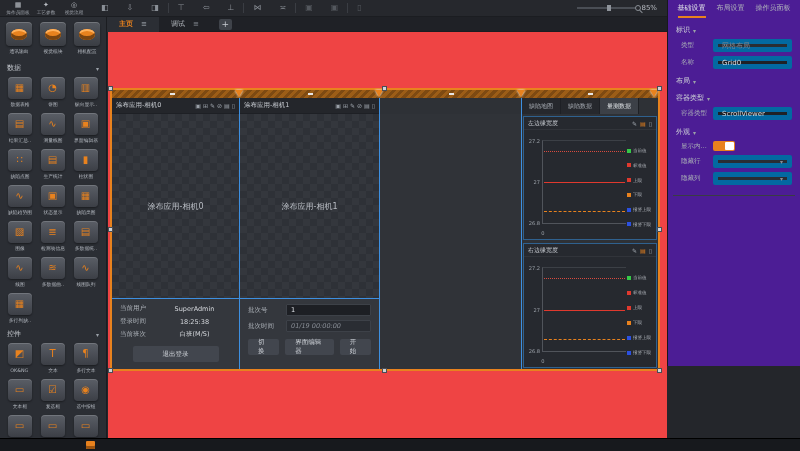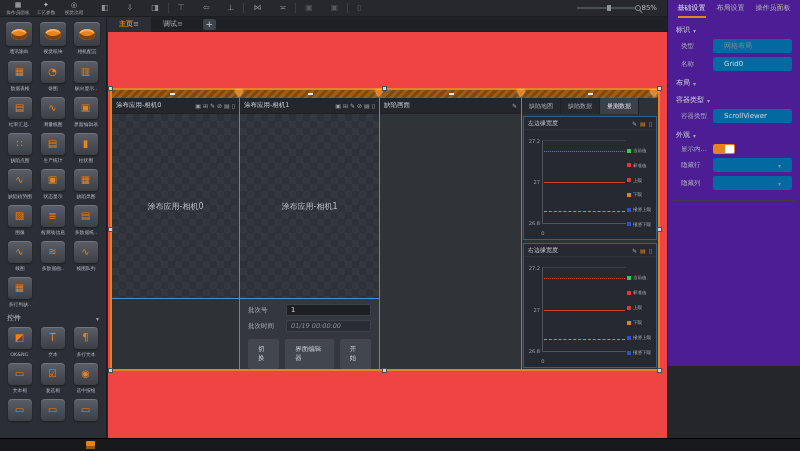--- a/index.html
+++ b/index.html
@@ -22,21 +22,21 @@
   .slider{width:58px;height:2px;background:#4a4e55;position:relative;cursor:pointer;}
   .knob{position:absolute;left:30px;top:-2px;width:4px;height:6px;background:#8f949b;}
   .magicon{width:6px;height:6px;border:1px solid #8a8f96;border-radius:50%;position:relative;}
   .magicon:after{content:"";position:absolute;right:-3px;bottom:-2px;width:4px;height:1px;background:#8a8f96;transform:rotate(45deg);}
   .zoomval{font-size:7px;color:#b8bcc2;}
 
   
   .tabbar{position:absolute;left:107px;top:17px;width:560px;height:15px;background:#1f2126;
           display:flex;align-items:center;border-bottom:1px solid #1b1d21;}
   .ctabs{display:flex;height:15px;}
-  .ctab{height:15px;display:flex;align-items:center;padding:0 12px;font-size:7px;color:#b0b5bb;cursor:pointer;}
+  .ctab{height:15px;display:flex;align-items:center;gap:8px;padding:0 12px;font-size:7px;color:#b0b5bb;cursor:pointer;}
   .ctab.active{background:#2b2e34;color:#e8821e;font-weight:bold;}
   .menu-icon{color:#8a8f96;font-size:7px;}
   .addtab{width:13px;height:11px;background:#3f434a;color:#c6cad0;font-size:9px;line-height:11px;
           text-align:center;border-radius:2px;margin-left:8px;cursor:pointer;}
 
   
   .sidebar{position:absolute;left:0;top:17px;width:107px;height:421px;background:#2b2e34;
            border-right:1px solid #1b1d21;overflow:hidden;padding:3px 5px;}
   .modules{display:flex;gap:5px;padding:2px 0 3px;}
   .mitem{width:29px;display:flex;flex-direction:column;align-items:center;cursor:pointer;}
@@ -79,21 +79,21 @@
          background-color:#34373d;
          background-image:linear-gradient(45deg,#2e3137 25%,transparent 25%,transparent 75%,#2e3137 75%),
                           linear-gradient(45deg,#2e3137 25%,transparent 25%,transparent 75%,#2e3137 75%);
          background-size:14px 14px;background-position:0 0,7px 7px;}
   .pcenter{font-size:8px;color:#b9bdc4;}
   .pform{position:absolute;left:0;right:0;bottom:0;height:70px;background:#34373d;padding:5px 8px;}
   .frow{display:flex;align-items:center;margin-bottom:4px;}
   .flabel{width:38px;font-size:6.5px;color:#aeb3ba;}
   .fvalue{flex:1;text-align:center;font-size:6.5px;color:#d5d8dd;}
   .formbtnrow{display:flex;justify-content:center;gap:6px;margin-top:7px;}
-  .btn{background:#42464e;border-radius:2px;color:#ced2d8;font-size:6.5px;height:30px;
+  .btn{background:#42464e;border-radius:2px;color:#ced2d8;font-size:6.5px;height:16px;
        display:flex;align-items:center;justify-content:center;padding:0 10px;cursor:pointer;}
   .btn.wide{width:86px;}
   .finput{flex:1;height:12px;background:#1d1f24;border:1px solid #3d4148;border-radius:1px;
           font-size:6.5px;color:#e2e5e9;display:flex;align-items:center;padding:0 4px;}
   .finput.disabled{color:#8a8f97;background:#2a2d33;font-style:italic;}
   .c3body{position:absolute;left:0;right:0;top:16px;bottom:0;background:#303338;}
 
   .dtabs{height:16px;display:flex;}
   .dtab{padding:0 7px;display:flex;align-items:center;font-size:6px;color:#a9aeb6;background:#26282d;
         border-right:1px solid #1e2025;cursor:pointer;white-space:nowrap;}
@@ -122,21 +122,21 @@
   .handle{position:absolute;width:5px;height:5px;background:#cfd3d9;border:1px solid #4a4e55;}
 
   
   .props{position:absolute;left:667px;top:0;width:133px;height:366px;background:#4c1d95;border-left:1px solid #17191d;}
   .ptabs{display:flex;height:18px;align-items:stretch;justify-content:space-around;padding:0 4px;}
   .ptab{font-size:7px;color:#b0b5bb;display:flex;align-items:center;border-bottom:2px solid transparent;cursor:pointer;}
   .ptab.active{color:#e4e7eb;border-bottom-color:#e8821e;}
   .psechead{font-size:7px;color:#cdd1d7;margin:7px 0 1px;padding:0 8px;display:flex;gap:3px;align-items:center;}
   .prow{display:flex;align-items:center;margin:4px 8px;gap:5px;}
   .plabel{width:32px;font-size:6.5px;color:#a9aeb6;padding-left:5px;flex:none;}
-  .pinput{flex:1;height:13px;background:#1f2126;border:7px solid #0369a1;border-radius:2px;font-size:7px;
+  .pinput{flex:1;height:13px;background:#1f2126;border:5px solid #0369a1;border-radius:2px;font-size:7px;
           color:#d5d8dd;display:flex;align-items:center;padding:0 4px;position:relative;}
   .pinput.dim{color:#82878f;background:#2a2d33;}
   .num{justify-content:space-between;}
   .arr{display:flex;flex-direction:column;font-size:4px;line-height:3px;color:#8a8f96;}
   .xsep{font-size:6.5px;color:#a9aeb6;}
   .caret{margin-left:auto;color:#8a8f96;font-size:6px;}
   .swatch{width:11px;height:8px;background:#32353b;border:1px solid #4a4e55;margin-right:4px;flex:none;}
   .ctext{flex:1;text-align:center;}
   .corner{position:absolute;right:0;bottom:0;width:0;height:0;border-left:4px solid transparent;border-bottom:4px solid #e8821e;}
   .toggle{width:22px;height:10px;background:#e8821e;border-radius:2px;position:relative;cursor:pointer;}
@@ -239,20 +239,24 @@
         </div>
 
         <div class="mitem">
           <div class="mtile">
             <div class="lens"></div>
           </div>
           <div class="mlabel">相机配置</div>
         </div>
       </div>
 
+    <div class="sheader">
+      <span>数据</span>
+      <span class="chev">▾</span>
+    </div>
     <div class="sgrid">
 
         <div class="sitem">
           <div class="sicon">
             <span class="sglyph">▦</span>
           </div>
           <div class="slabel">数据表格</div>
         </div>
 
         <div class="sitem">
@@ -478,20 +482,42 @@
               <span>⊞</span>
               <span>✎</span>
               <span>⊘</span>
               <span>▤</span>
               <span>▯</span>
             </div>
         </div>
         <div class="pbody">
           <span class="pcenter">涂布应用-相机0</span>
         </div>
+        <div class="pform">
+          <div>
+
+              <div class="frow">
+                <span class="flabel">当前用户</span>
+                <span class="fvalue">SuperAdmin</span>
+              </div>
+
+              <div class="frow">
+                <span class="flabel">登录时间</span>
+                <span class="fvalue">18:25:38</span>
+              </div>
+
+              <div class="frow">
+                <span class="flabel">当前班次</span>
+                <span class="fvalue">白班(M/S)</span>
+              </div>
+            </div>
+          <div class="formbtnrow">
+            <div class="btn wide">退出登录</div>
+          </div>
+        </div>
       </div>
 
       <div class="dcol c2">
         <div class="phead">
           <span>涂布应用-相机1</span>
           <div class="picons">
 
           <span>▣</span>
               <span>⊞</span>
               <span>✎</span>
@@ -515,26 +541,20 @@
           <div class="formbtnrow">
 
           <div class="btn">切换</div>
               <div class="btn">界面编辑器</div>
               <div class="btn">开始</div>
             </div>
         </div>
       </div>
 
       <div class="dcol c3">
-        <div class="phead">
-          <span>缺陷画面</span>
-          <div class="picons">
-              <span>✎</span>
-            </div>
-        </div>
         <div class="c3body"></div>
       </div>
 
       <div class="dcol c4">
         <div class="dtabs">
 
             <div class="dtab">缺陷地图</div>
 
             <div class="dtab">缺陷数据</div>
 

